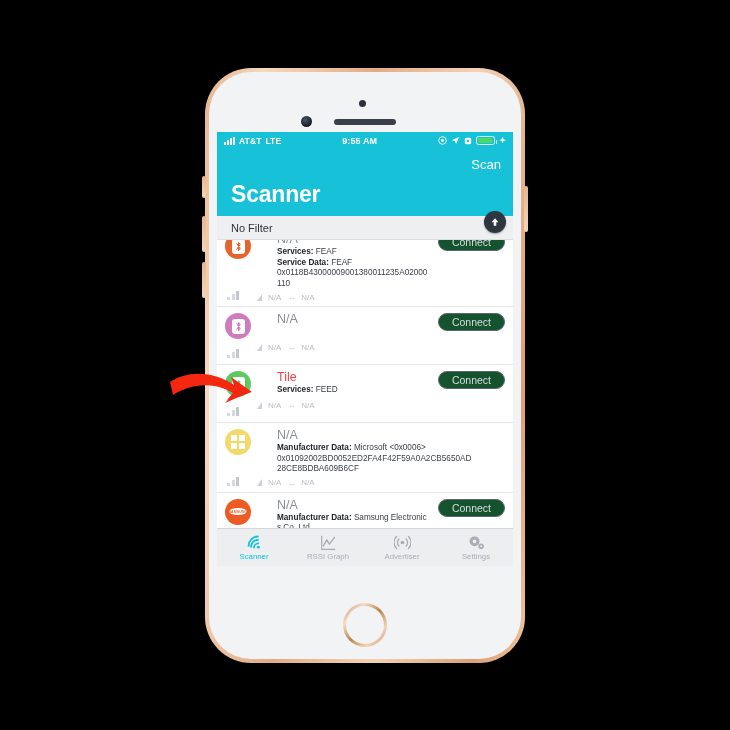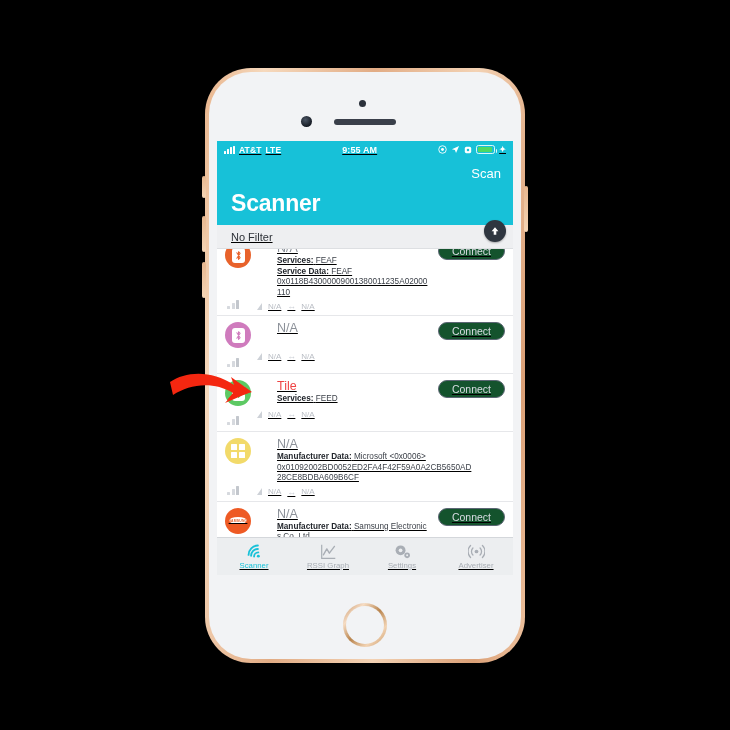--- a/index.html
+++ b/index.html
@@ -58,25 +58,25 @@
     border: 3px solid transparent;
     background-image: linear-gradient(#f2f3f5,#f2f3f5),
       linear-gradient(135deg,#c18f63 0%,#f6dcc3 25%,#b9854f 50%,#f2d3b3 75%,#c5935f 100%);
     background-origin: border-box;
     background-clip: content-box, border-box;
   }
 
   
   #screen {
     position: absolute;
-    left: 8px; top: 69px;
+    left: 8px; top: 60px;
     width: 296px; height: 434px;
     background: #ffffff;
     overflow: hidden;
-    display: flex; flex-direction: column; text-decoration: underline;
+    display: flex; flex-direction: column;
   }
 
   
   #statusbar {
     height: 17px; flex: 0 0 17px;
     background: var(--accent);
     color: #fff;
     display: flex; align-items: center;
     padding: 0 7px;
     font-size: 8.5px; font-weight: bold;
@@ -420,43 +420,43 @@
             <span class="tab-icon">
               <svg width="17" height="17" viewBox="0 0 20 20">
                 <path d="M2 2 V18 H18" fill="none" stroke="currentColor" stroke-width="1.4"></path>
                 <path d="M4 14 L8 7 L11 12 L17 4" fill="none" stroke="currentColor" stroke-width="1.6" stroke-linejoin="round" stroke-linecap="round"></path>
               </svg>
             </span>
             <span class="tab-label">RSSI Graph</span>
           </div>
           <div class="tab">
             <span class="tab-icon">
+              <svg width="17" height="17" viewBox="0 0 20 20">
+                <circle cx="10" cy="10" r="2.2" fill="currentColor"></circle>
+                <path d="M5.8 5.8 A6 6 0 0 0 5.8 14.2" fill="none" stroke="currentColor" stroke-width="1.5" stroke-linecap="round"></path>
+                <path d="M14.2 5.8 A6 6 0 0 1 14.2 14.2" fill="none" stroke="currentColor" stroke-width="1.5" stroke-linecap="round"></path>
+                <path d="M3 3 A9.8 9.8 0 0 0 3 17" fill="none" stroke="currentColor" stroke-width="1.5" stroke-linecap="round"></path>
+                <path d="M17 3 A9.8 9.8 0 0 1 17 17" fill="none" stroke="currentColor" stroke-width="1.5" stroke-linecap="round"></path>
+              </svg>
+            </span>
+            <span class="tab-label">Advertiser</span>
+          </div>
+          <div class="tab">
+            <span class="tab-icon">
               <svg width="17" height="17" viewBox="0 0 22 20">
                 <g fill="currentColor">
                   <circle cx="8.5" cy="8.5" r="6.4"></circle>
                   <circle cx="17" cy="15" r="3.6"></circle>
                 </g>
                 <circle cx="8.5" cy="8.5" r="2.4" fill="#eceef0"></circle>
                 <circle cx="17" cy="15" r="1.3" fill="#eceef0"></circle>
               </svg>
             </span>
             <span class="tab-label">Settings</span>
           </div>
-          <div class="tab">
-            <span class="tab-icon">
-              <svg width="17" height="17" viewBox="0 0 20 20">
-                <circle cx="10" cy="10" r="2.2" fill="currentColor"></circle>
-                <path d="M5.8 5.8 A6 6 0 0 0 5.8 14.2" fill="none" stroke="currentColor" stroke-width="1.5" stroke-linecap="round"></path>
-                <path d="M14.2 5.8 A6 6 0 0 1 14.2 14.2" fill="none" stroke="currentColor" stroke-width="1.5" stroke-linecap="round"></path>
-                <path d="M3 3 A9.8 9.8 0 0 0 3 17" fill="none" stroke="currentColor" stroke-width="1.5" stroke-linecap="round"></path>
-                <path d="M17 3 A9.8 9.8 0 0 1 17 17" fill="none" stroke="currentColor" stroke-width="1.5" stroke-linecap="round"></path>
-              </svg>
-            </span>
-            <span class="tab-label">Advertiser</span>
-          </div>
         </div>
 
     </div>
 
     <div id="home"></div>
   </div>
 </div>
 
 <svg id="arrow" width="100" height="52" viewBox="0 0 100 52">
   <path d="M2 14 C18 3, 44 2, 66 17 L63 9 L84 24 L59 32 L65 25 C45 13, 22 16, 5 27 Z" fill="#f42710"></path>

